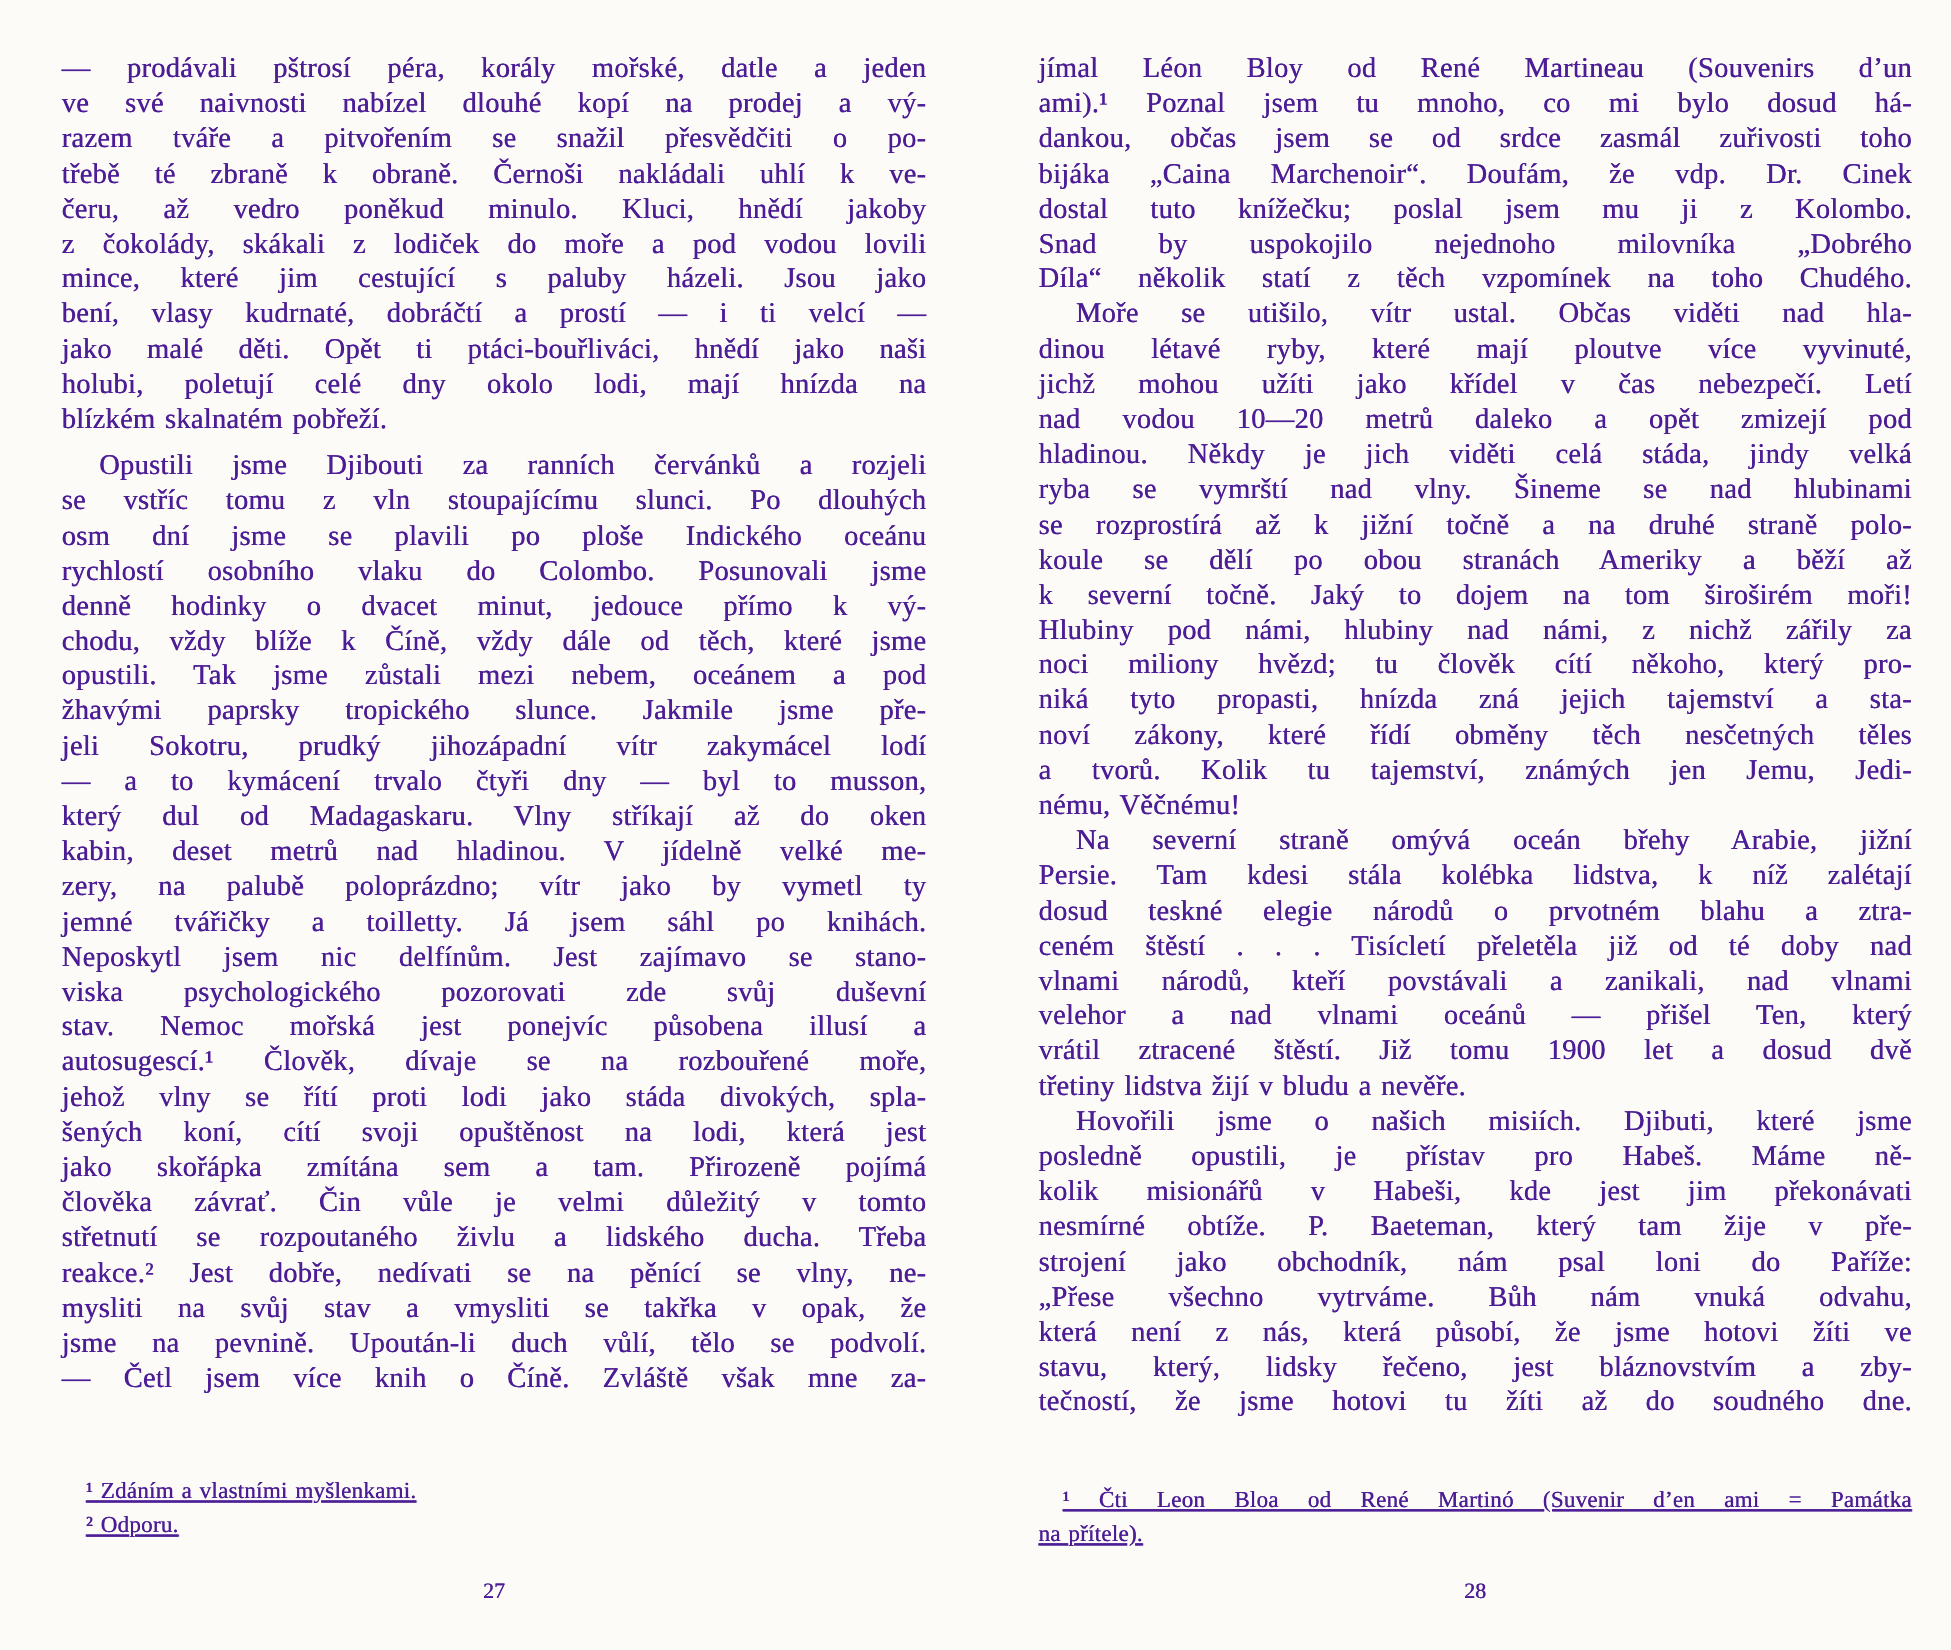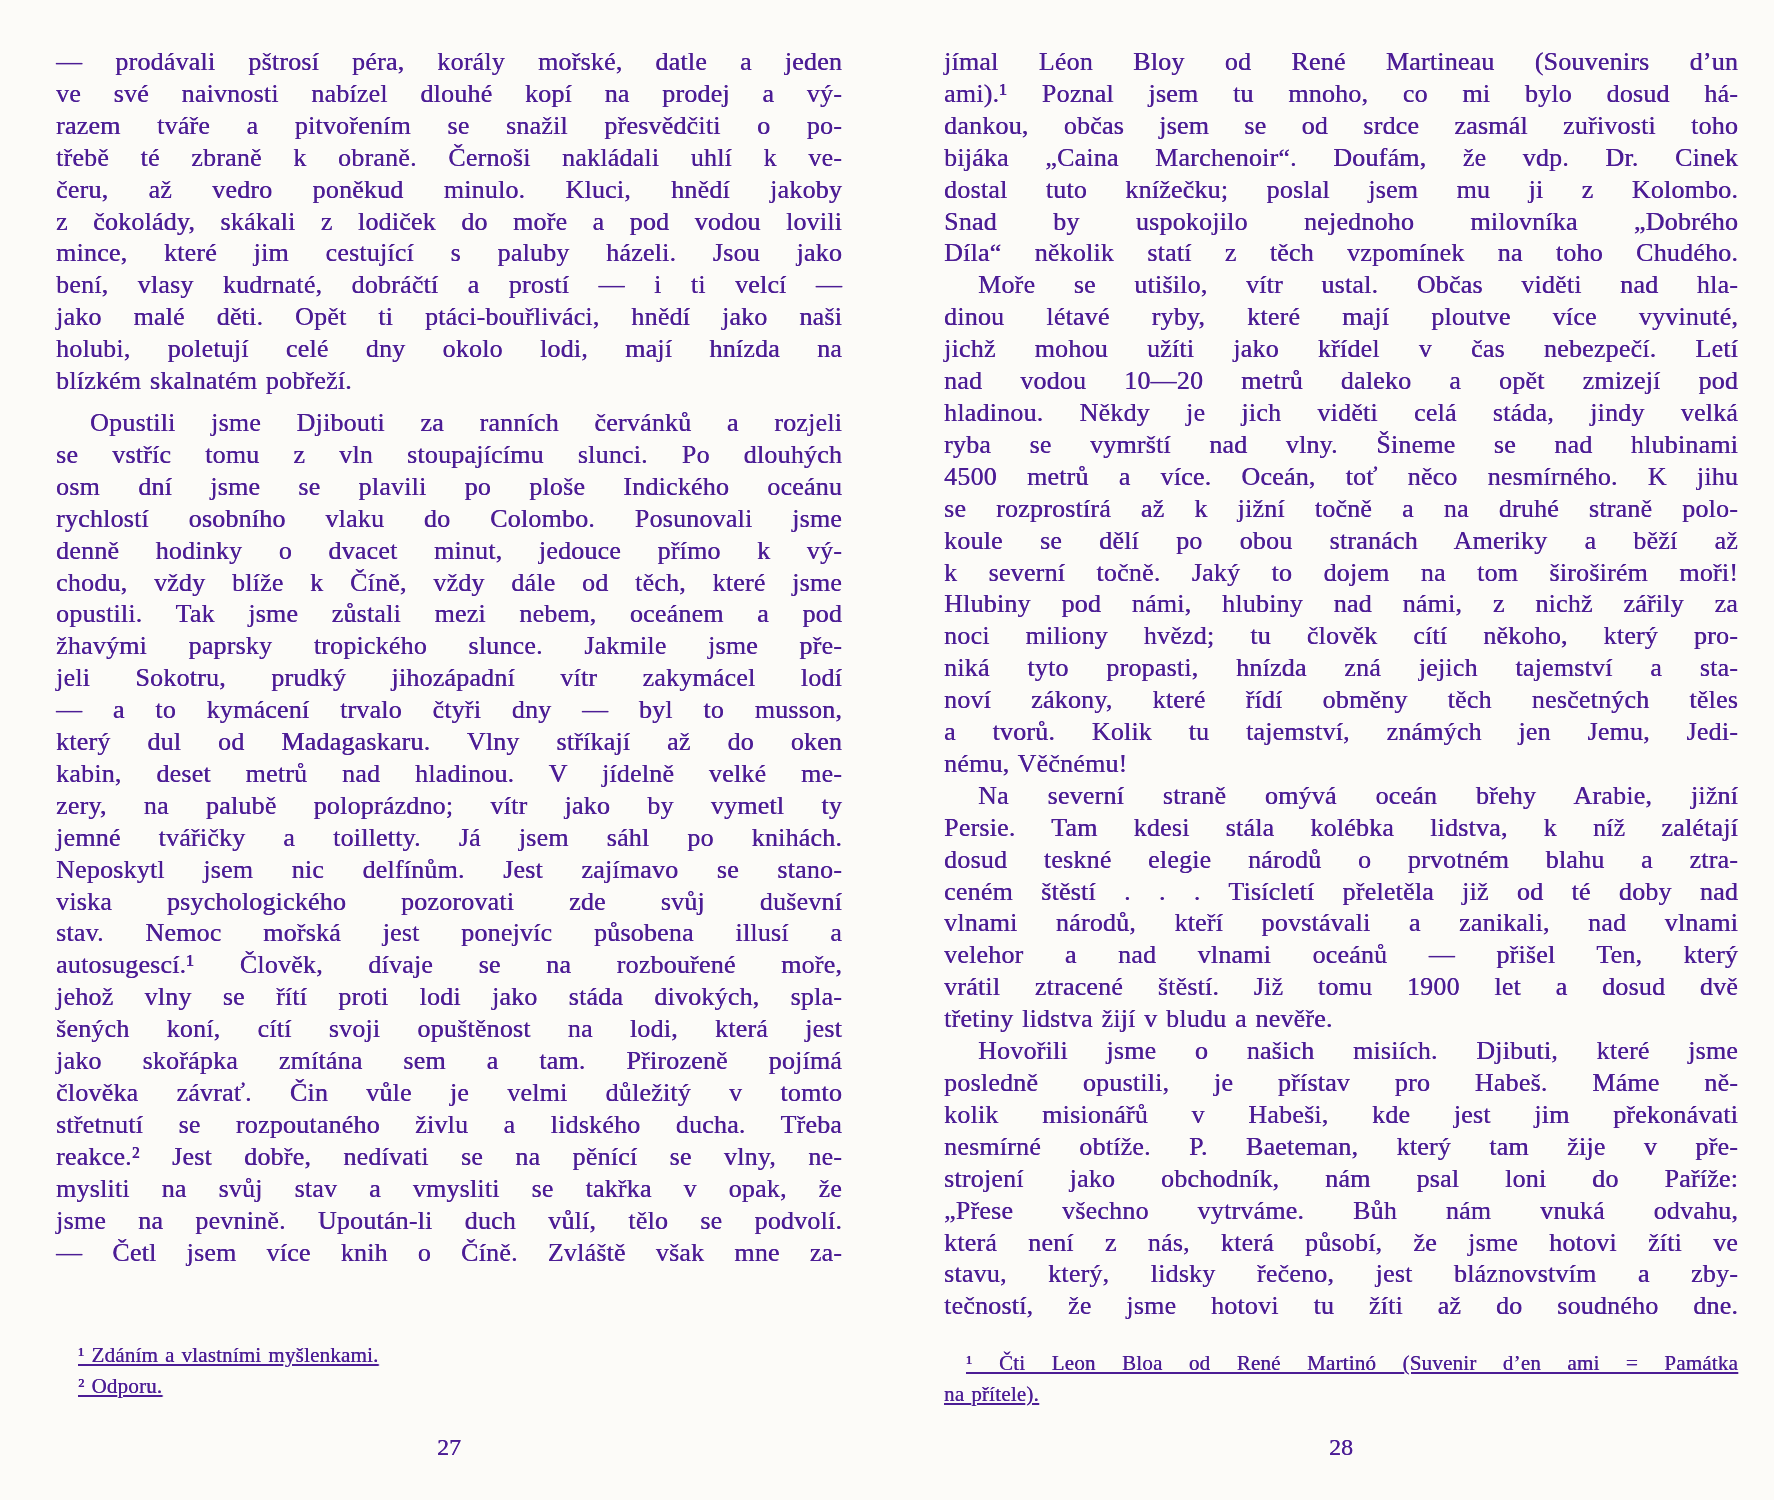--- a/index.html
+++ b/index.html
@@ -74,21 +74,21 @@
     padding-left: 0;
     text-indent: 22px;
   }
 
   .page-number {
     position: absolute;
     top: 1430px;
     left: 0;
     right: 0;
     text-align: center;
-    font-size: 24px;
+    font-size: 20px;
     line-height: 34px;
     text-shadow: 0.3px 0 0 currentColor;
   }
 </style>
 </head>
 <body>
 
 <div id="spread">
 
   <div class="page" id="page-left">
@@ -154,21 +154,20 @@
           <div class="line">Snad by uspokojilo nejednoho milovníka „Dobrého</div>
           <div class="line">Díla“ několik statí z těch vzpomínek na toho Chudého.</div>
         </div>
         <div class="paragraph">
           <div class="line indent">Moře se utišilo, vítr ustal. Občas viděti nad hla-</div>
           <div class="line">dinou létavé ryby, které mají ploutve více vyvinuté,</div>
           <div class="line">jichž mohou užíti jako křídel v čas nebezpečí. Letí</div>
           <div class="line">nad vodou 10—20 metrů daleko a opět zmizejí pod</div>
           <div class="line">hladinou. Někdy je jich viděti celá stáda, jindy velká</div>
           <div class="line">ryba se vymrští nad vlny. Šineme se nad hlubinami</div>
-          <div class="line">4500 metrů a více. Oceán, toť něco nesmírného. K jihu</div>
           <div class="line">se rozprostírá až k jižní točně a na druhé straně polo-</div>
           <div class="line">koule se dělí po obou stranách Ameriky a běží až</div>
           <div class="line">k severní točně. Jaký to dojem na tom široširém moři!</div>
           <div class="line">Hlubiny pod námi, hlubiny nad námi, z nichž zářily za</div>
           <div class="line">noci miliony hvězd; tu člověk cítí někoho, který pro-</div>
           <div class="line">niká tyto propasti, hnízda zná jejich tajemství a sta-</div>
           <div class="line">noví zákony, které řídí obměny těch nesčetných těles</div>
           <div class="line">a tvorů. Kolik tu tajemství, známých jen Jemu, Jedi-</div>
           <div class="line endline">nému, Věčnému!</div>
         </div>

